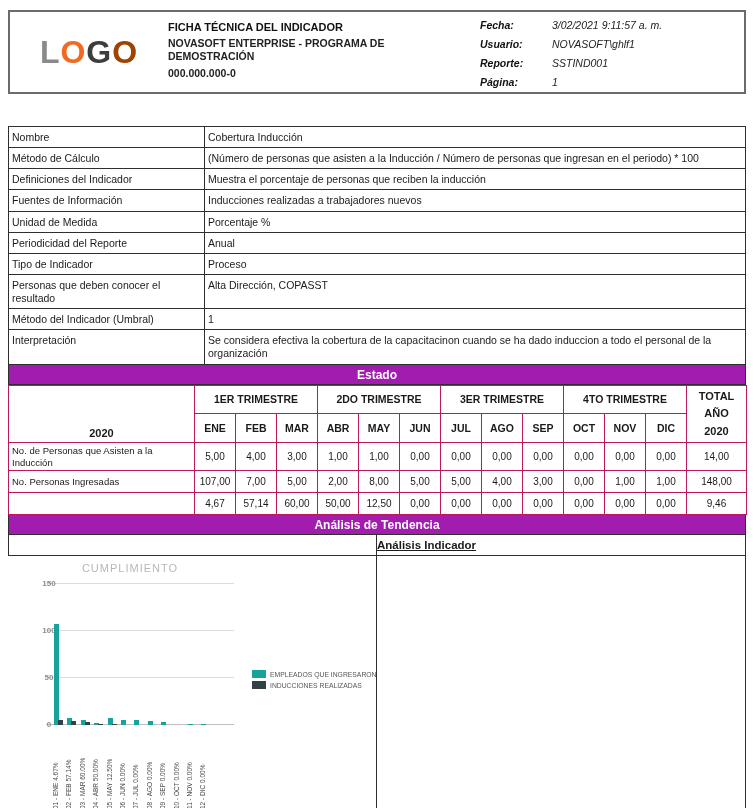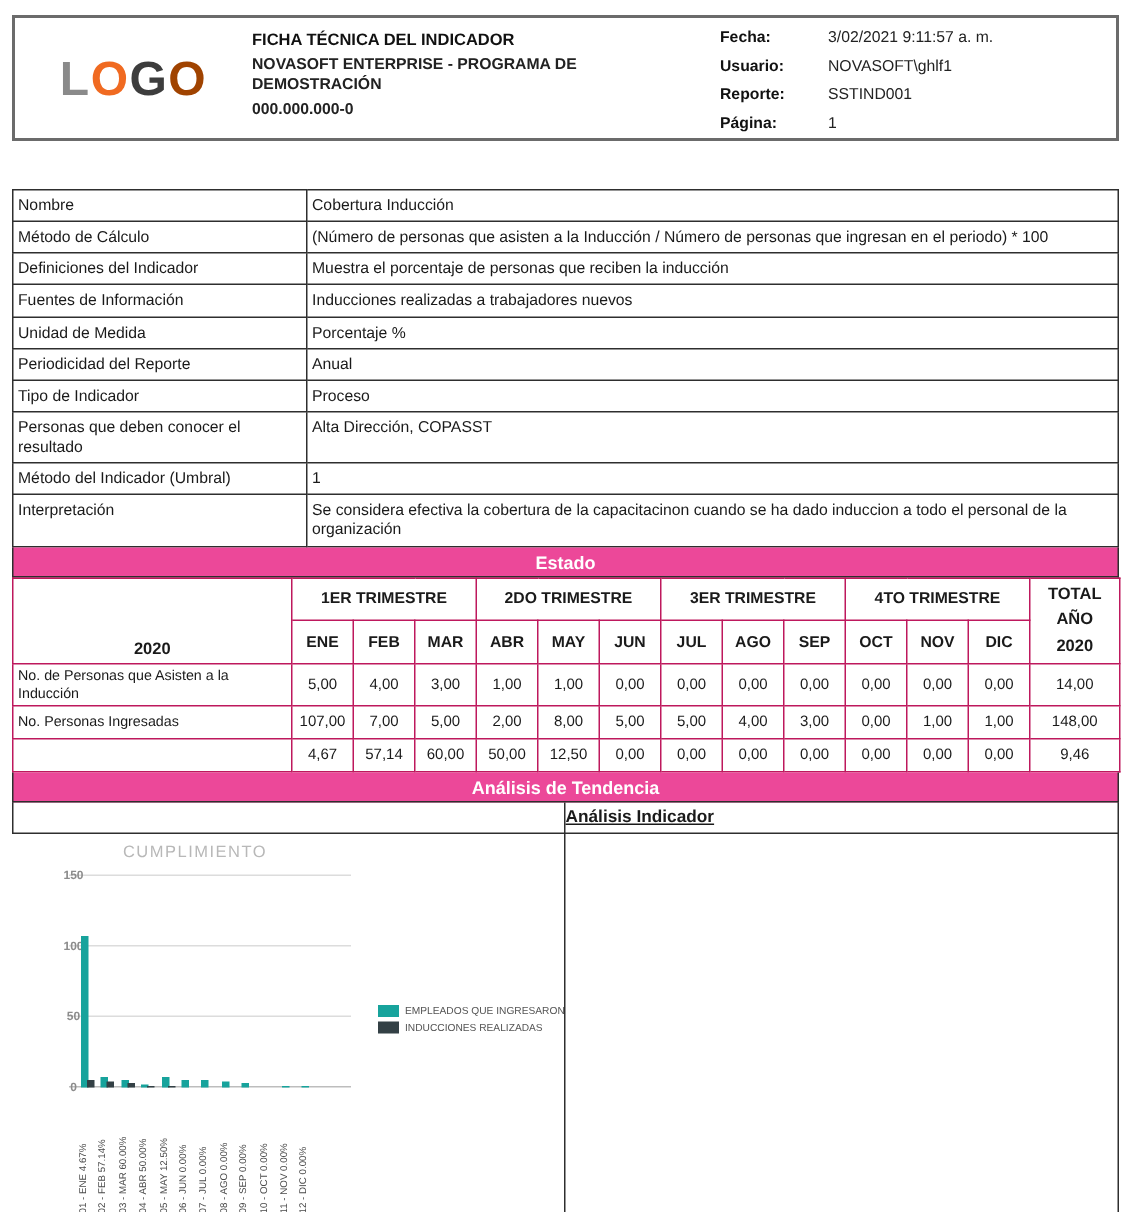--- a/index.html
+++ b/index.html
@@ -9,32 +9,32 @@
 
   
   .header-box { width:738px; height:84px; border:2px solid #6b6b6b; display:flex; align-items:stretch; }
   .logo-wrap { width:158px; display:flex; align-items:center; justify-content:center; }
   .logo { font-weight:bold; font-size:32px; letter-spacing:1px; }
   .logo .l1{ color:#8a8a8a; } .logo .l2{ color:#f06a21; } .logo .l3{ color:#3d3d3d; } .logo .l4{ color:#a04300; }
   .title-wrap { width:300px; padding-top:9px; }
   .rpt-title { font-weight:bold; font-size:11px; color:#111; }
   .rpt-subtitle { font-weight:bold; font-size:10.5px; color:#222; margin-top:4px; width:250px; line-height:1.25; }
   .rpt-nit { font-weight:bold; font-size:10.5px; color:#222; margin-top:4px; }
-  .meta-wrap { flex:1; padding:7px 16px 0 12px; }
+  .meta-wrap { flex:1; padding:7px 16px 0 12px;font-style:italic; }
   .meta-row { display:flex; margin-bottom:7px; }
   .meta-label { font-weight:bold; font-size:10.5px; width:72px; color:#111; }
   .meta-value { font-size:10.5px; color:#222; }
 
   
   .info-table { border-collapse:collapse; width:738px; table-layout:fixed; margin-top:32px; }
   .info-table td { border:1px solid #2e2e2e; font-size:10.5px; padding:4px 5px 3px 3px; vertical-align:top; line-height:1.25; }
   .info-table td.lbl { width:196px; }
 
   
-  .band { width:738px; background:#ec4899; color:#fff; font-weight:bold; font-size:12px; text-align:center; height:20px; line-height:20px; border:1px solid #2e2e2e; border-top:none; }
+  .band { width:738px; background:#a21caf; color:#fff; font-weight:bold; font-size:12px; text-align:center; height:20px; line-height:20px; border:1px solid #2e2e2e; border-top:none; }
 
   
   .months-table { border-collapse:collapse; width:738px; table-layout:fixed; }
   .months-table th, .months-table td { border:1px solid #be185d; font-size:10.5px; text-align:center; padding:2px; }
   .months-table th { font-weight:bold; height:20px; }
   .months-table td.rowlbl { text-align:left; font-size:9.5px; padding:2px 3px; line-height:1.2; }
   .months-table .yearcell { vertical-align:bottom; font-weight:bold; font-size:11px; padding-bottom:3px; }
   .months-table .totalcell { font-weight:bold; font-size:11px; line-height:1.6; }
   .months-table td.val { font-size:10px; height:22px; }
 

